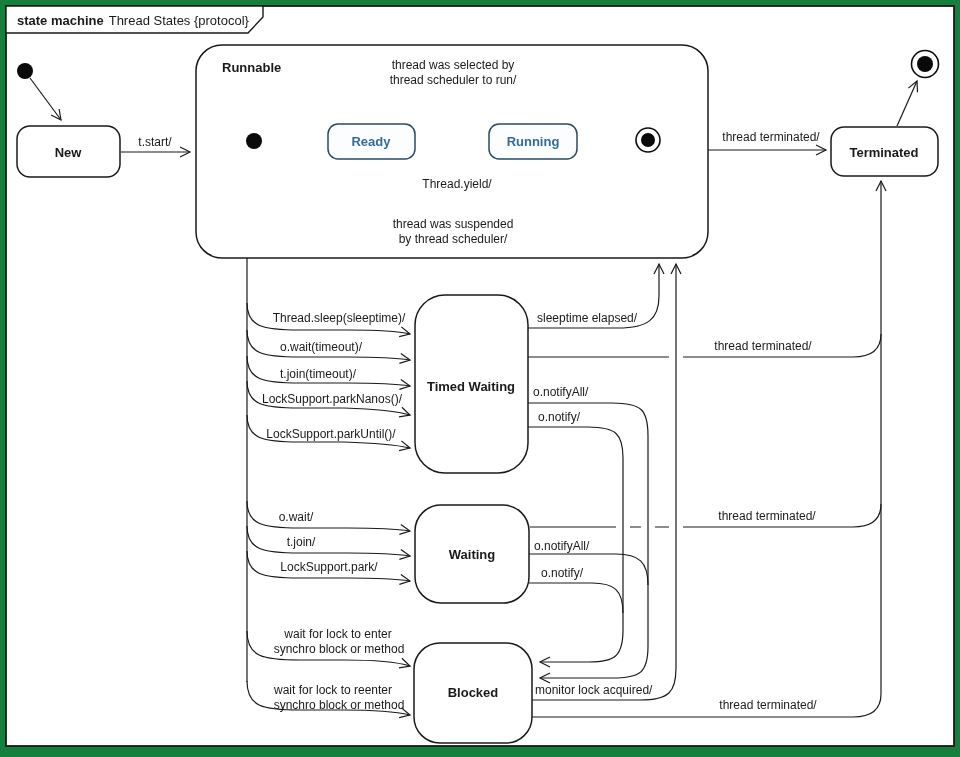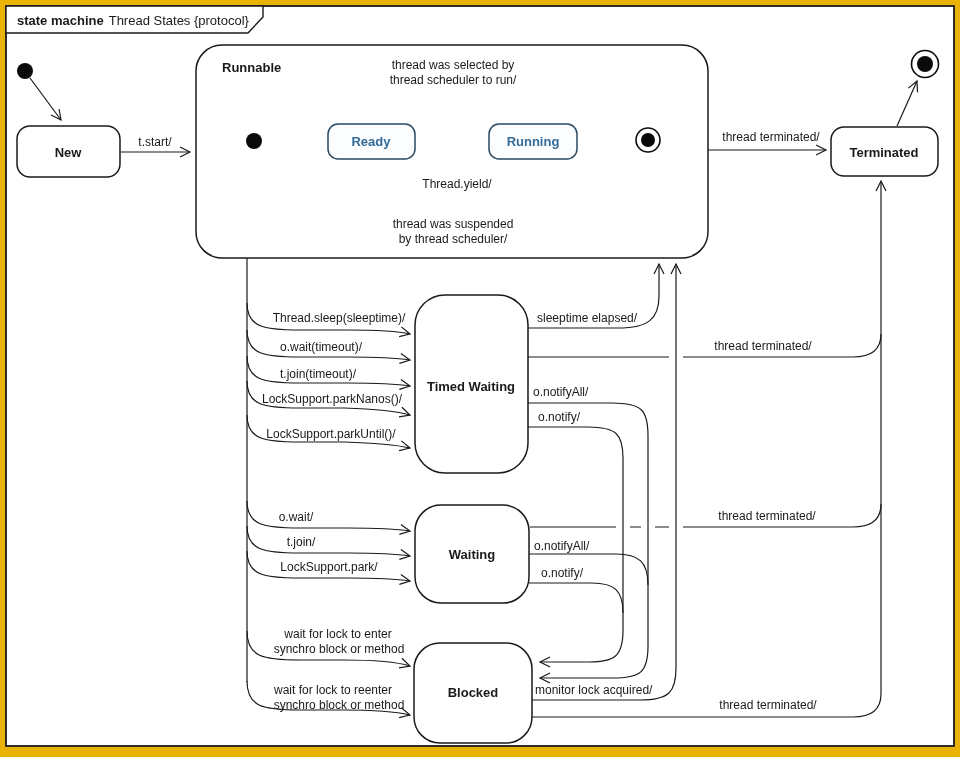--- a/index.html
+++ b/index.html
@@ -1,16 +1,16 @@
 <!DOCTYPE html>
 <html><head>
 <meta charset="utf-8">
 <style>
   html,body{margin:0;padding:0;background:#ffffff;}
-  .diagram{width:960px;height:757px;position:relative;background:#eab308;
+  .diagram{width:960px;height:757px;position:relative;background:#15803d;
            font-family:"Liberation Sans",sans-serif;}
   svg{display:block;}
   text{fill:#1a1a1a;font-size:12px;font-family:"Liberation Sans",sans-serif;}
   .state-name{font-weight:bold;font-size:13px;}
   .accent-name{font-weight:bold;font-size:13px;fill:#336b99;}
   .title-text{font-size:13px;}
   .bold{font-weight:bold;}
   .edge{fill:none;stroke:#1a1a1a;stroke-width:1.2;}
   .frame{fill:#ffffff;stroke:#1a1a1a;stroke-width:1.8;}
   .tab{fill:#ffffff;stroke:#1a1a1a;stroke-width:1.4;}

